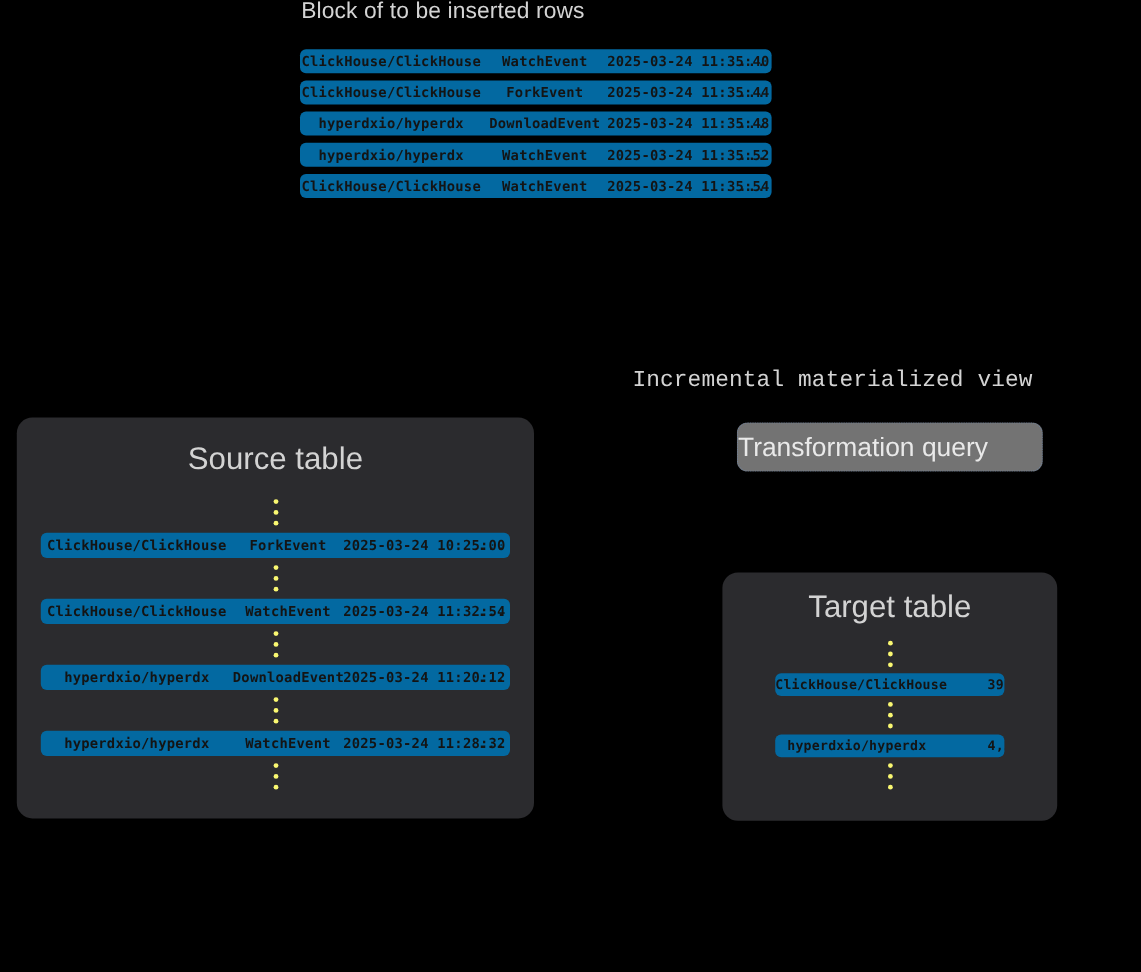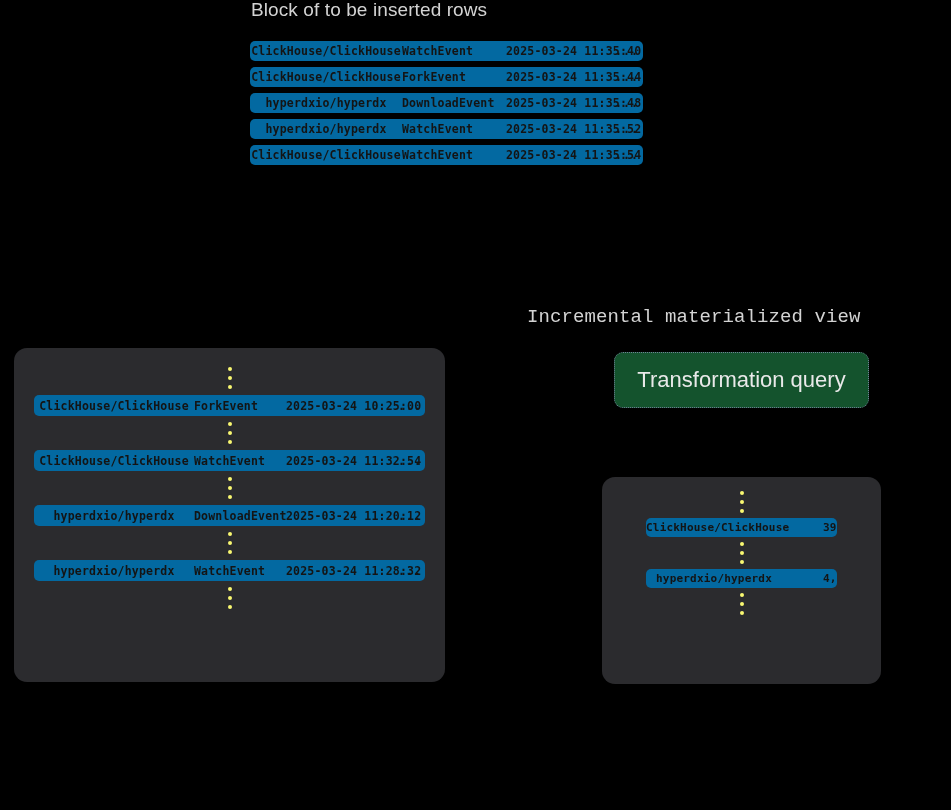--- a/index.html
+++ b/index.html
@@ -45,21 +45,21 @@
     font-size: 11.5px;
     font-weight: 700;
     letter-spacing: 0.2px;
     display: flex;
     align-items: center;
     height: 19px;
     white-space: nowrap;
     overflow: hidden;
   }
   .row .c-repo   { flex: 0 0 auto; text-align: center; }
-  .row .c-event  { flex: 0 0 auto; text-align: left; }
+  .row .c-event  { flex: 0 0 auto; text-align: center; }
   .row .c-ts     { flex: 0 0 auto; text-align: center; }
   .row .c-more   { flex: 0 0 auto; text-align: center; letter-spacing: 1px; }
 
   
   #block-rows {
     position: absolute;
     left: 250px; top: 41px;
     width: 393px;
   }
   #block-rows .row { margin-bottom: 6px; height: 20px; }
@@ -120,27 +120,27 @@
     background: #faf871;
   }
   #source-panel .vdots { height: 28px; margin: 3px 0; }
   #target-panel .vdots { height: 26px; margin: 3px 0; }
 
   
   #mv-heading { left: 527px; top: 307px; font-family: Liberation Mono, monospace; }
   #transformation-query {
     position: absolute;
     left: 614px; top: 352px;
-    width: 255px; height: 56px;
-    background: #14532d;
+    width: 255px; height: 41px;
+    background: #737373;
     border: 1px dotted #6f7f96;
     border-radius: 9px;
     display: flex;
     align-items: center;
-    justify-content: center;
+    justify-content: flex-start;
     color: #e9e9e9;
     font-size: 22px;
     font-weight: 400;
     white-space: nowrap;
   }
 
   #block-heading { left: 251px; top: 0px; }
 </style>
 </head>
 <body>
@@ -180,20 +180,21 @@
   <div class="row">
     <span class="c-repo">ClickHouse/ClickHouse</span>
     <span class="c-event">WatchEvent</span>
     <span class="c-ts">2025-03-24 11:35:54</span>
     <span class="c-more">...</span>
   </div>
 
 </div>
 
 <div class="panel" id="source-panel">
+  <div class="panel-title">Source table</div>
 
   <div id="source-body">
 
     <div class="vdots">
         <i></i>
         <i></i>
         <i></i>
       </div>
 
     <div class="table-row-wrap">
@@ -259,20 +260,21 @@
   </div>
 </div>
 
 <div class="heading" id="mv-heading">Incremental materialized view</div>
 
 <div id="transformation-query">
   <span>Transformation query</span>
 </div>
 
 <div class="panel" id="target-panel">
+  <div class="panel-title">Target table</div>
 
   <div id="target-body">
 
     <div class="vdots">
         <i></i>
         <i></i>
         <i></i>
       </div>
 
     <div class="table-row-wrap">

